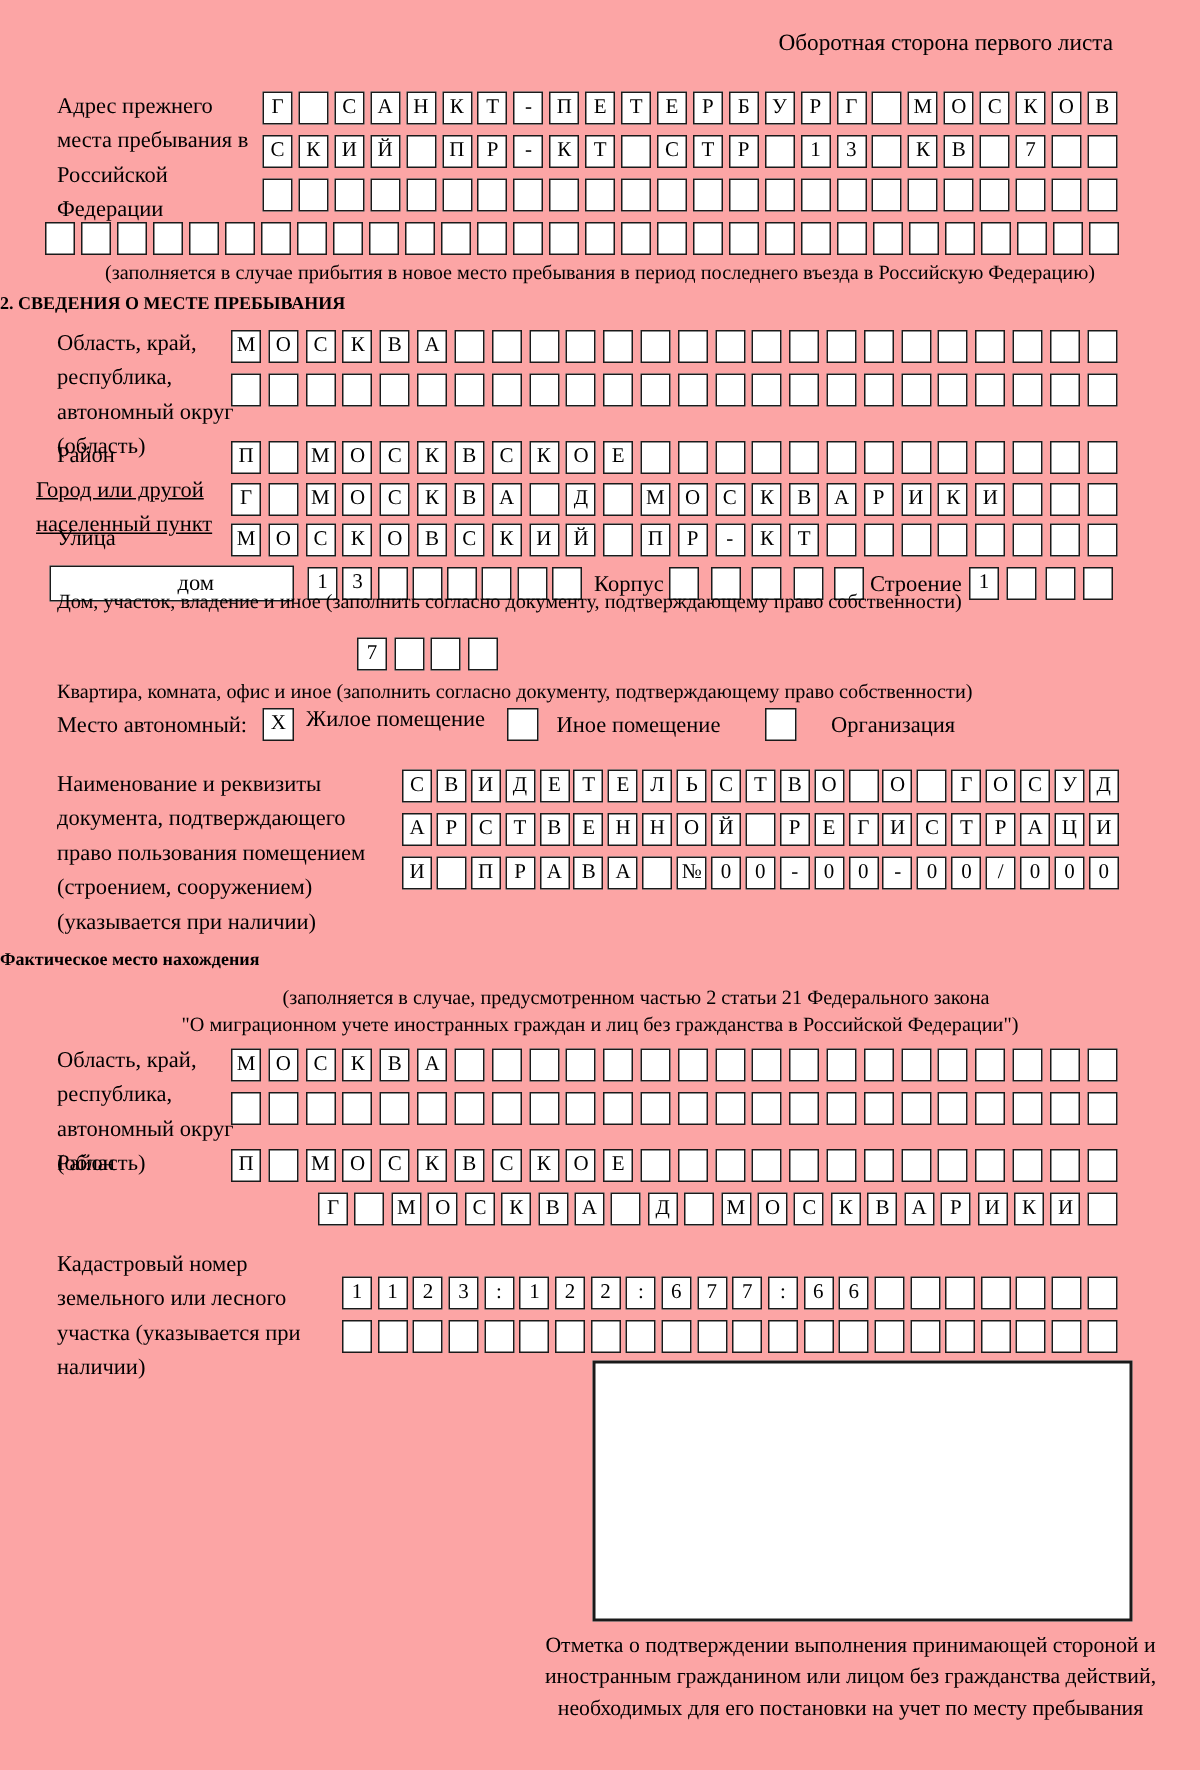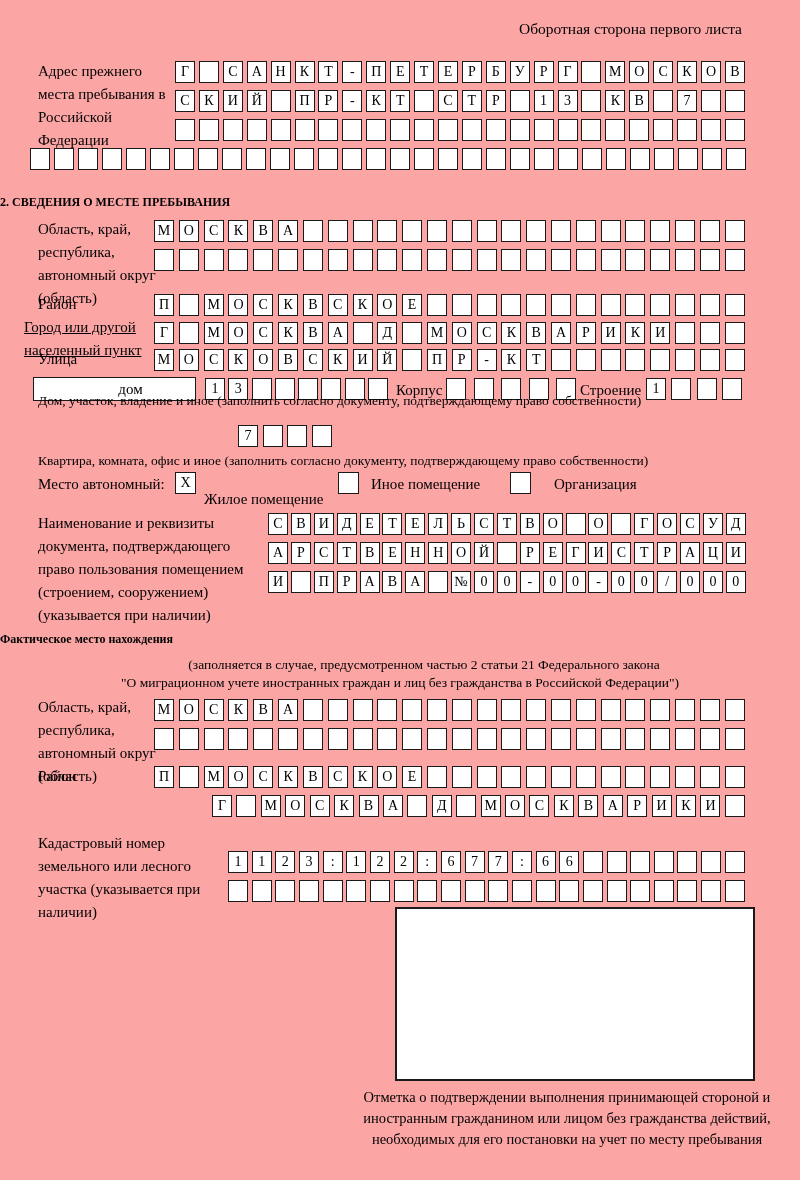--- a/index.html
+++ b/index.html
@@ -142,20 +142,21 @@
       <span class="cbox"></span>
       <span class="cbox"></span>
       <span class="cbox"></span>
       <span class="cbox"></span>
       <span class="cbox"></span>
       <span class="cbox"></span>
       <span class="cbox"></span>
       <span class="cbox"></span>
       <span class="cbox"></span>
     </div>
+  <div class="abs cap center" style="left:0; top:174px; width:100%;">(заполняется в случае прибытия в новое место пребывания в период последнего въезда в Российскую Федерацию)</div>
 
   <div class="abs title" style="top:195px; left:0;">2. СВЕДЕНИЯ О МЕСТЕ ПРЕБЫВАНИЯ</div>
 
   <div class="abs lbl" style="left:38px; top:218px; width:125px;">Область, край, республика, автономный округ (область)</div>
   <div class="abs boxrow" style="left:154px; top:220px; width:591px;">
       <span class="cbox">М</span>
       <span class="cbox">О</span>
       <span class="cbox">С</span>
       <span class="cbox">К</span>
       <span class="cbox">В</span>
@@ -321,21 +322,21 @@
   <div class="abs boxrow" style="left:238px; top:425px; width:94px;">
       <span class="cbox">7</span>
       <span class="cbox"></span>
       <span class="cbox"></span>
       <span class="cbox"></span>
     </div>
   <div class="abs cap" style="left:38px; top:453px;">Квартира, комната, офис и иное (заполнить согласно документу, подтверждающему право собственности)</div>
 
   <div class="abs lbl" style="left:38px; top:473px;">Место автономный:</div>
   <span class="abs checkbox" style="left:175px; top:472px;">X</span>
-  <div class="abs lbl" style="left:204px; top:488px;">Жилое помещение</div>
+  <div class="abs lbl" style="left:204px; top:469px;">Жилое помещение</div>
   <span class="abs checkbox" style="left:338px; top:472px;"></span>
   <div class="abs lbl" style="left:371px; top:473px;">Иное помещение</div>
   <span class="abs checkbox" style="left:510px; top:472px;"></span>
   <div class="abs lbl" style="left:554px; top:473px;">Организация</div>
 
   <div class="abs lbl" style="left:38px; top:512px; width:222px;">Наименование и реквизиты документа, подтверждающего право пользования помещением (строением, сооружением) (указывается при наличии)</div>
   <div class="abs boxrow" style="left:268px; top:513px; width:478px;">
       <span class="cbox">С</span>
       <span class="cbox">В</span>
       <span class="cbox">И</span>

